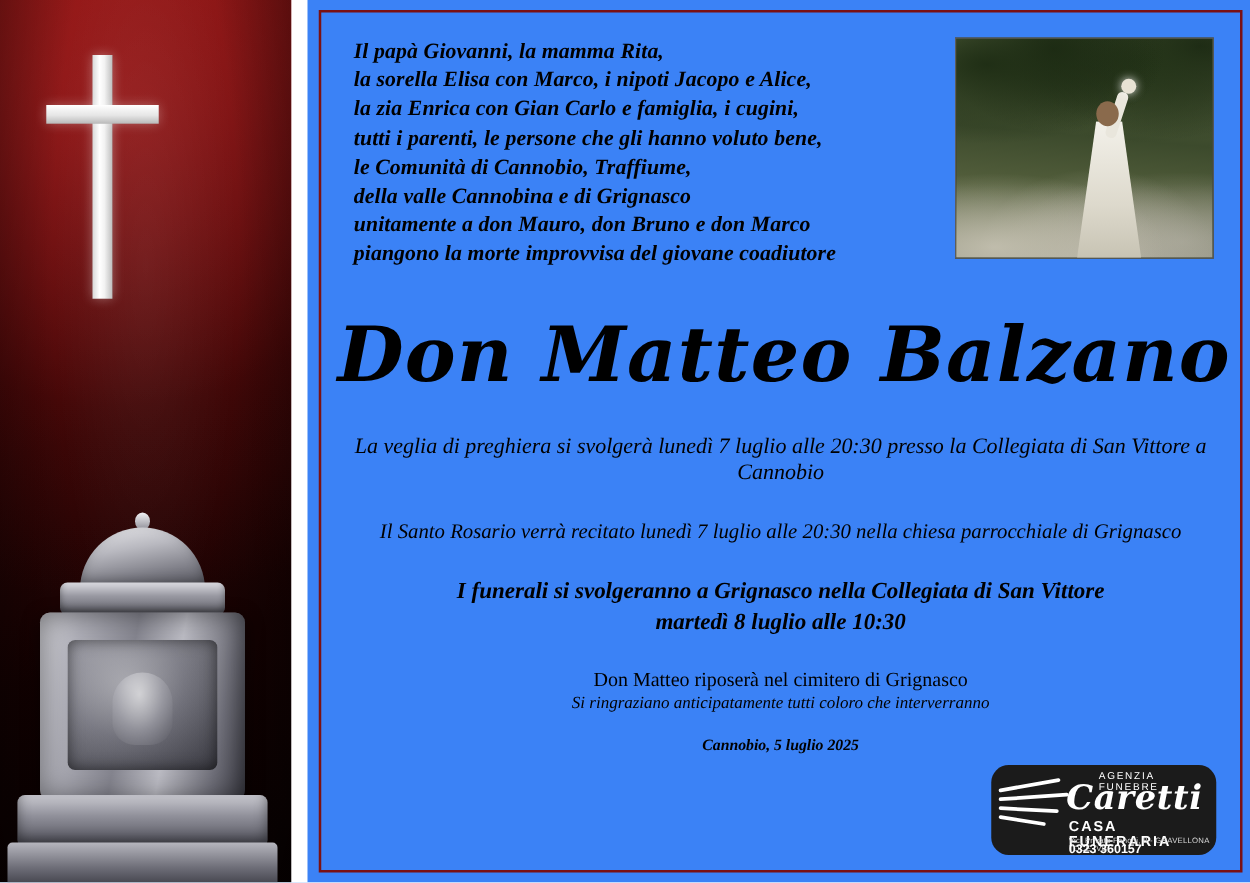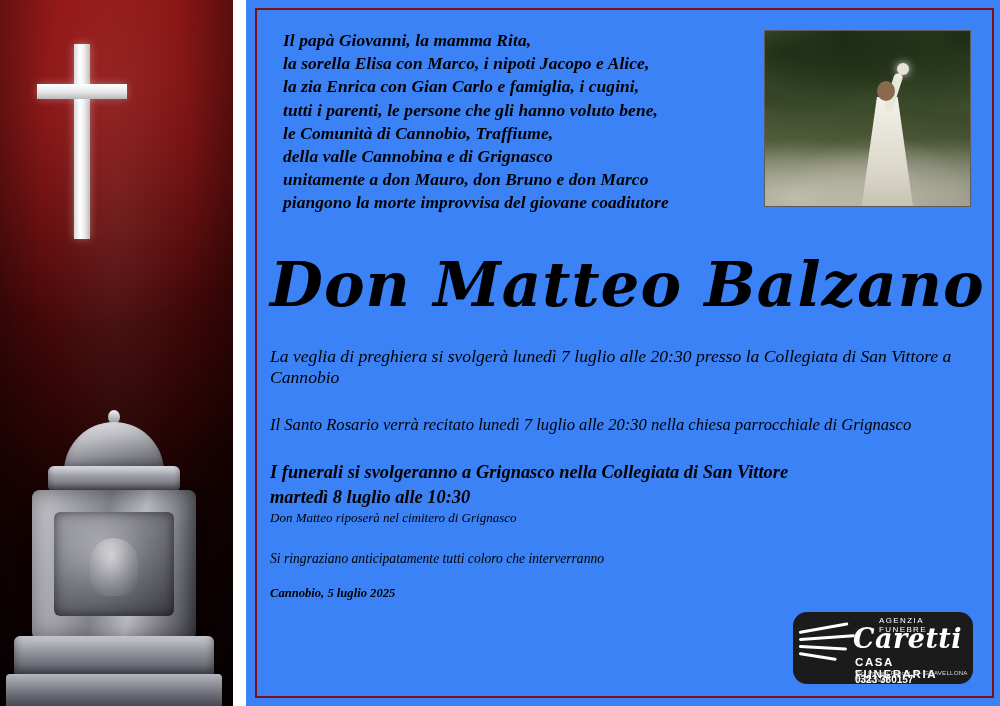--- a/index.html
+++ b/index.html
@@ -279,21 +279,21 @@
     letter-spacing: 1px;
     white-space: nowrap;
   }
 
   
   .lines {
     position: absolute;
     left: 0;
     right: 0;
     top: 328px;
-    text-align: left;
+    text-align: center;
     color: #000;
   }
   .line-veglia {
     font-style: italic;
     font-size: 17.6px;
     margin-top: 0;
   }
   .line-rosario {
     font-style: italic;
     font-size: 16.6px;
@@ -307,27 +307,26 @@
     margin-top: 25px;
   }
   .block-salma {
     font-style: italic;
     font-weight: bold;
     font-size: 17.6px;
     line-height: 25px;
     margin-top: 26px;
   }
   .line-riposa {
-    font-style: italic;
-    font-size: 13px;
+    font-size: 16px;
+    margin-top: 26px;
   }
   .line-ringrazia {
     font-style: italic;
     font-size: 13.6px;
-    margin-top: 25px;
   }
   .line-luogodata {
     font-style: italic;
     font-weight: bold;
     font-size: 12.6px;
     margin-top: 19px;
   }
 
   
   .agency {

